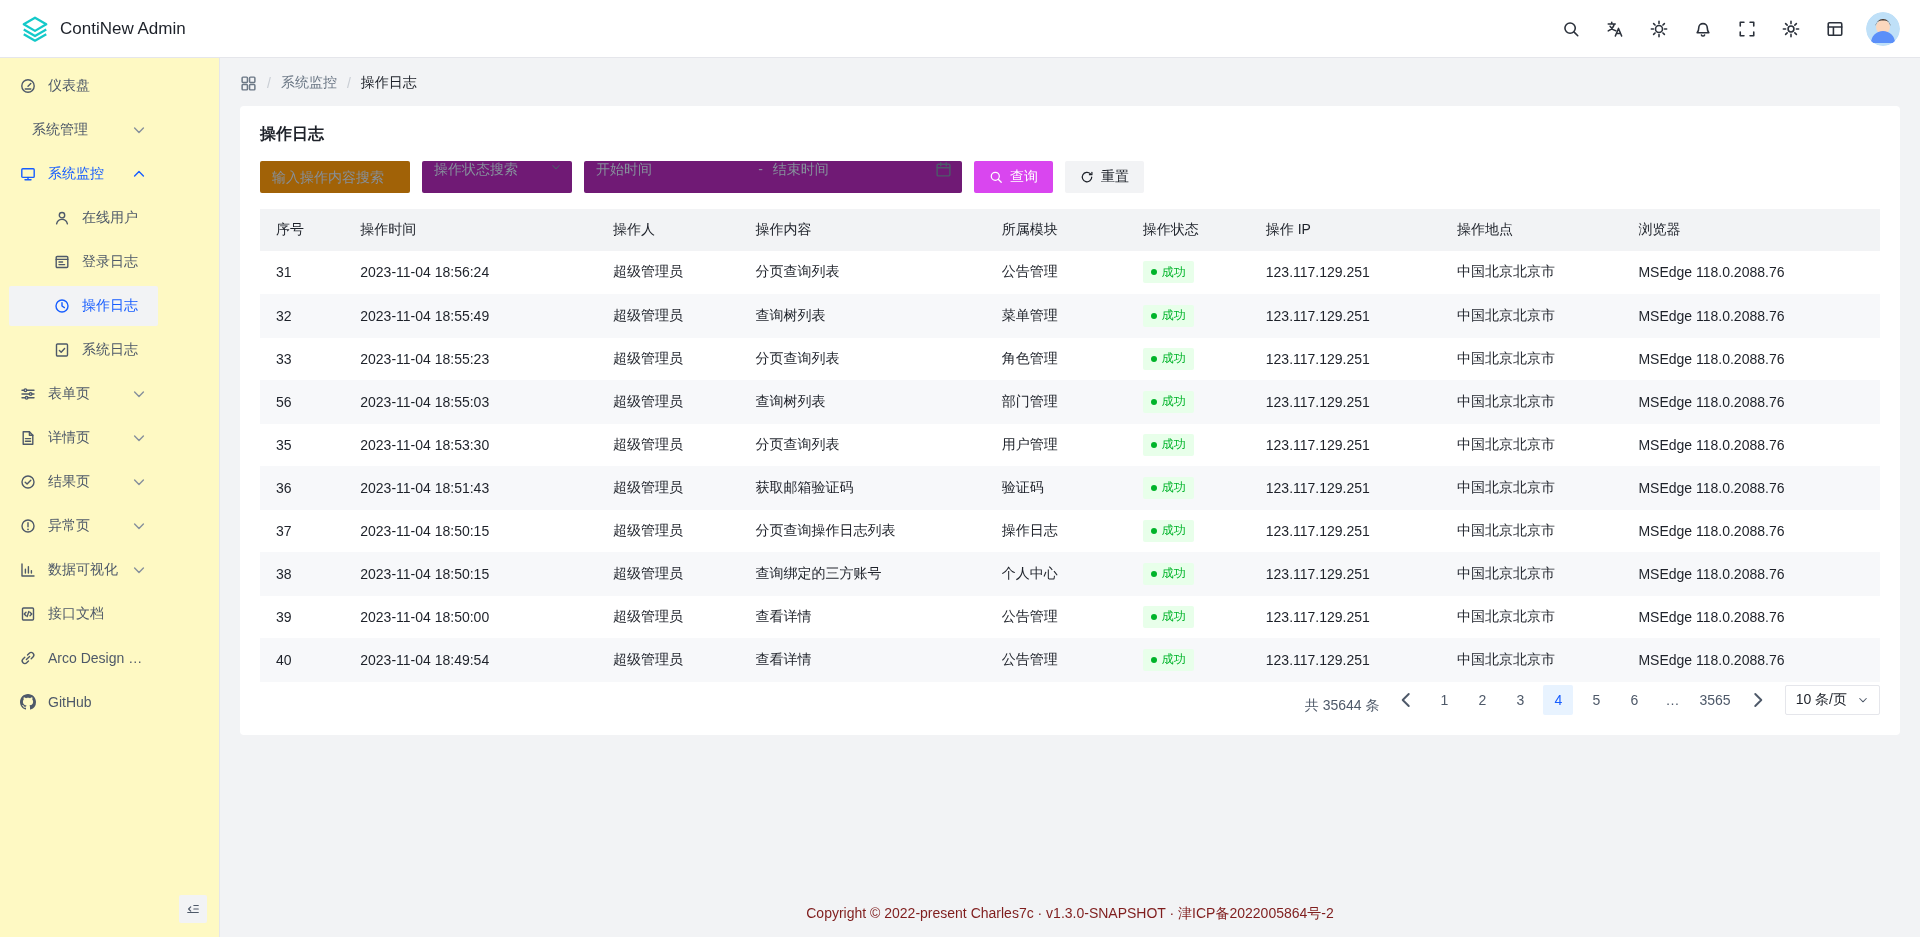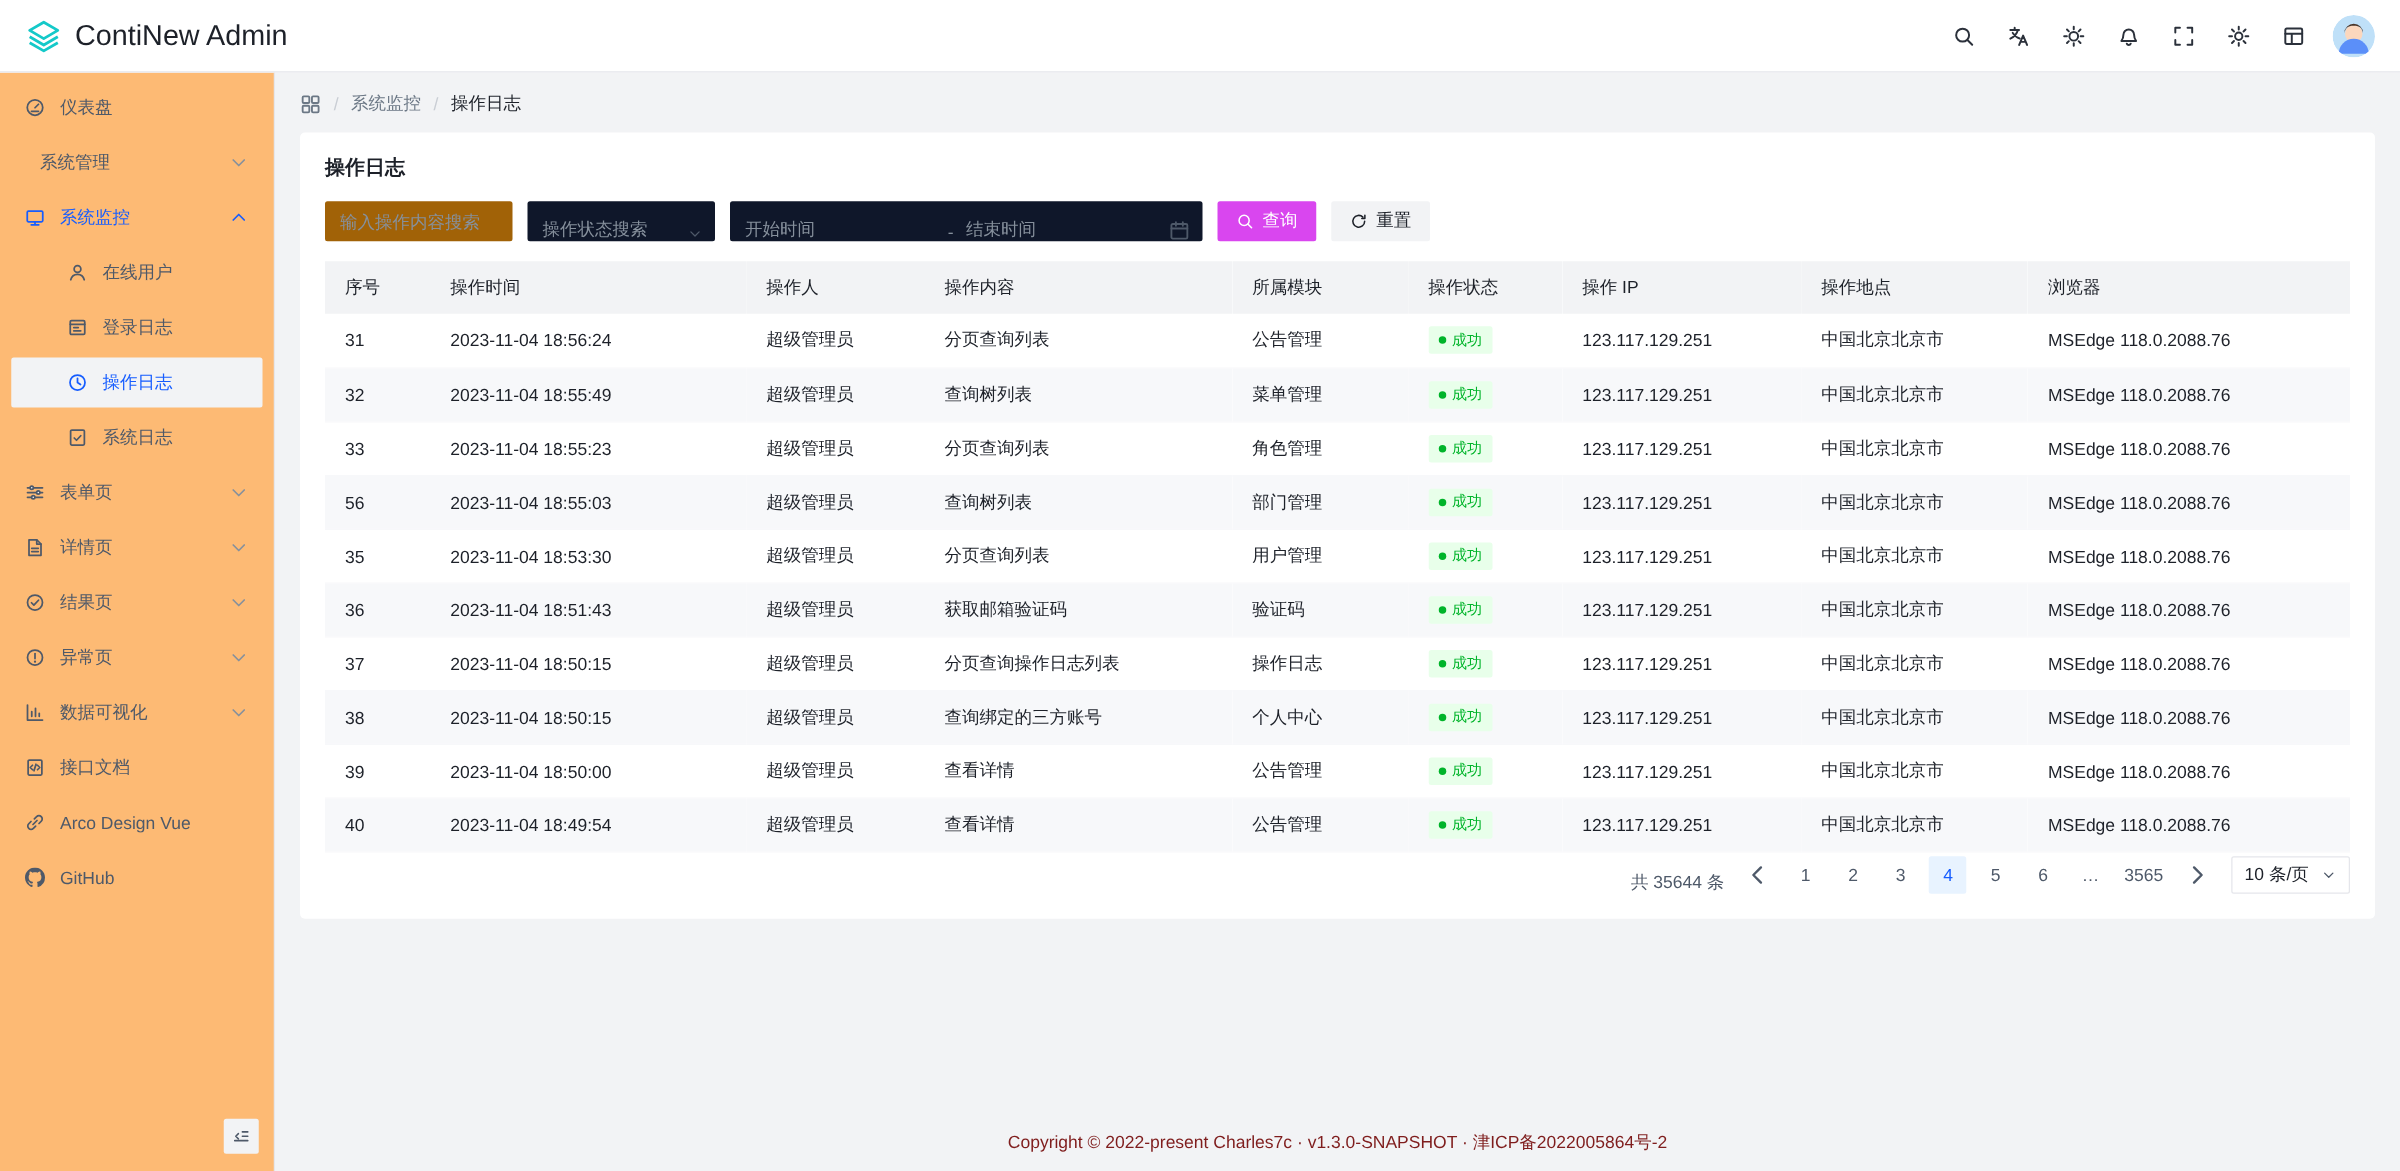--- a/index.html
+++ b/index.html
@@ -9,32 +9,32 @@
     font-size:14px;color:#1d2129;background:#f2f3f5;
     display:grid;grid-template-rows:58px 1fr;grid-template-columns:220px 1fr;
   }
   .icon{display:inline-flex;align-items:center;justify-content:center;line-height:0}
   .icon svg{width:17px;height:17px}
   .icon.sm svg{width:12px;height:12px}
 
   
   header{grid-column:1/-1;display:flex;align-items:center;justify-content:space-between;
     background:#fff;border-bottom:1px solid #e5e6eb;padding:0 20px;z-index:2}
-  .logo{display:flex;align-items:center;gap:10px;font-size:23px;font-weight:500;color:#1d2129;cursor:pointer}
+  .logo{display:flex;align-items:center;gap:10px;font-size:17px;font-weight:500;color:#1d2129;cursor:pointer}
   .logo .icon svg{width:30px;height:30px}
   .header-right{display:flex;align-items:center}
   .hbtns{display:flex;align-items:center;gap:10px}
   .hbtn{width:34px;height:34px;display:flex;align-items:center;justify-content:center;
     border-radius:50%;cursor:pointer;color:#2b313b}
   .hbtn svg{width:18px;height:18px}
   .avatar{width:34px;height:34px;border-radius:50%;overflow:hidden;margin-left:14px;cursor:pointer}
   .avatar svg{width:34px;height:34px;display:block}
 
   
-  aside{background:#fdba74;border-right:1px solid #e5e6eb;display:flex;flex-direction:column;overflow:hidden}
+  aside{background:#fef9c3;border-right:1px solid #e5e6eb;display:flex;flex-direction:row;overflow:hidden}
   nav{flex:1;padding:8px 9px;overflow:hidden}
   .menu-item{height:40px;display:flex;align-items:center;gap:12px;padding:0 11px;margin-bottom:4px;
     border-radius:2px;color:#4e5969;cursor:pointer;white-space:nowrap}
   .menu-item .icon svg{width:16px;height:16px}
   .menu-item .label{flex:1;overflow:hidden;text-overflow:ellipsis}
   .menu-item .chev{color:#86909c}
   .menu-item.active{color:#165dff}
   .menu-item.active .chev{color:#165dff}
   .menu-item.sub-item{padding-left:45px}
   .menu-item.selected{background:#f2f3f5;color:#165dff}
@@ -47,21 +47,21 @@
   .breadcrumb{display:flex;align-items:center;gap:10px;color:#4e5969;margin-bottom:14px}
   .breadcrumb .sep{color:#c9cdd4}
   .breadcrumb .bc-icon{color:#6b7785;cursor:pointer}
   .breadcrumb .bc-link{cursor:pointer;color:#6b7785}
   .breadcrumb .bc-current{color:#1d2129}
 
   .card{background:#fff;border-radius:4px;padding:18px 20px 20px}
   .card-title{font-size:16px;font-weight:600;margin-bottom:16px;color:#1d2129}
 
   .filters{display:flex;gap:12px;margin-bottom:16px;align-items:center}
-  .ctl{height:32px;background:#0f172a;border-radius:2px;display:flex;align-items:flex-end;font-size:14px}
+  .ctl{height:32px;background:#701a75;border-radius:2px;display:flex;align-items:flex-start;font-size:14px}
   .filter-input{width:150px;height:32px;border:0;background:#a16207;border-radius:2px;padding:0 12px;
     font:inherit;color:#1d2129;outline:none}
   .filter-input::placeholder{color:#86909c}
   .filter-select{width:150px;padding:0 10px 0 12px;justify-content:space-between;color:#86909c;cursor:pointer}
   .filter-select .icon{color:#4e5969}
   .date-range{width:378px;padding:0 10px 0 12px;color:#86909c;gap:10px;cursor:pointer}
   .date-range .dr{flex:1;text-align:left}
   .date-range .icon{color:#4e5969}
   .btn{height:32px;border:0;border-radius:2px;padding:0 15px;display:inline-flex;align-items:center;
     gap:7px;font:inherit;cursor:pointer}

